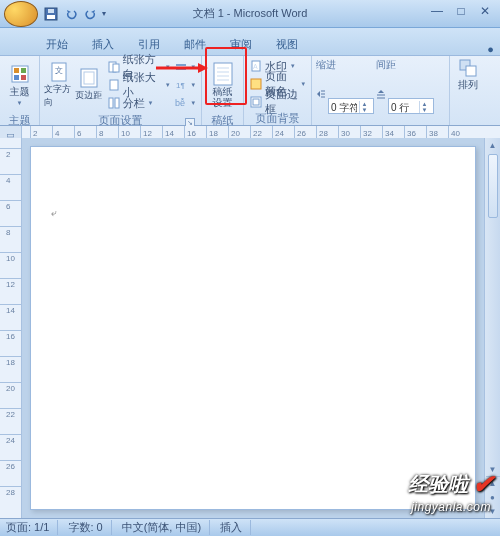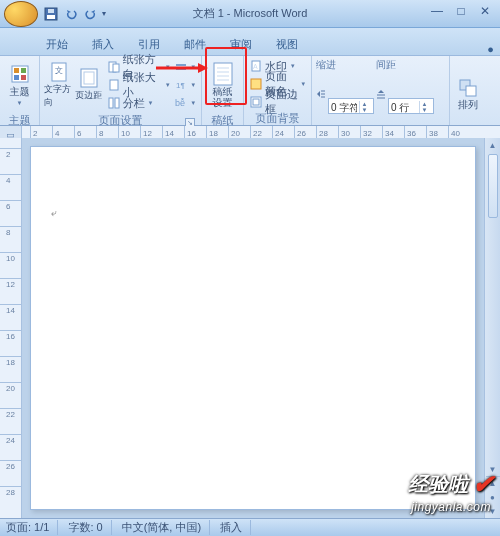--- a/index.html
+++ b/index.html
@@ -109,21 +109,21 @@
   .spin-field {
     display:inline-flex; align-items:flex-end;
     background:#fff; border:1px solid #9bb9de;
     height:16px; width:46px; font-size:10px;margin-top:24px;
   }
   .spin-field input {
     border:none; width:30px; font-size:10px; padding:0 2px; color:#333;
   }
   .spin-arrows { display:flex; flex-direction:column; width:10px; }
   .spin-arrows span { font-size:6px; line-height:6px; text-align:center; color:#5b7ba8; border-left:1px solid #c6d7ec; }
-  .arrange-btn { width:28px; height:54px; display:flex; flex-direction:column; align-items:center; justify-content:flex-end; font-size:10px; color:#3b5275; }
+  .arrange-btn { width:28px; height:54px; display:flex; flex-direction:column; align-items:center; justify-content:flex-start; font-size:10px; color:#3b5275; }
 
   
   .highlight-box {
     position:absolute; border:2px solid #e22; border-radius:2px;
     left:205px; top:47px; width:42px; height:58px; z-index:5;
     pointer-events:none;
   }
   .red-arrow {
     position:absolute; left:156px; top:61px; z-index:5; pointer-events:none;
   }

